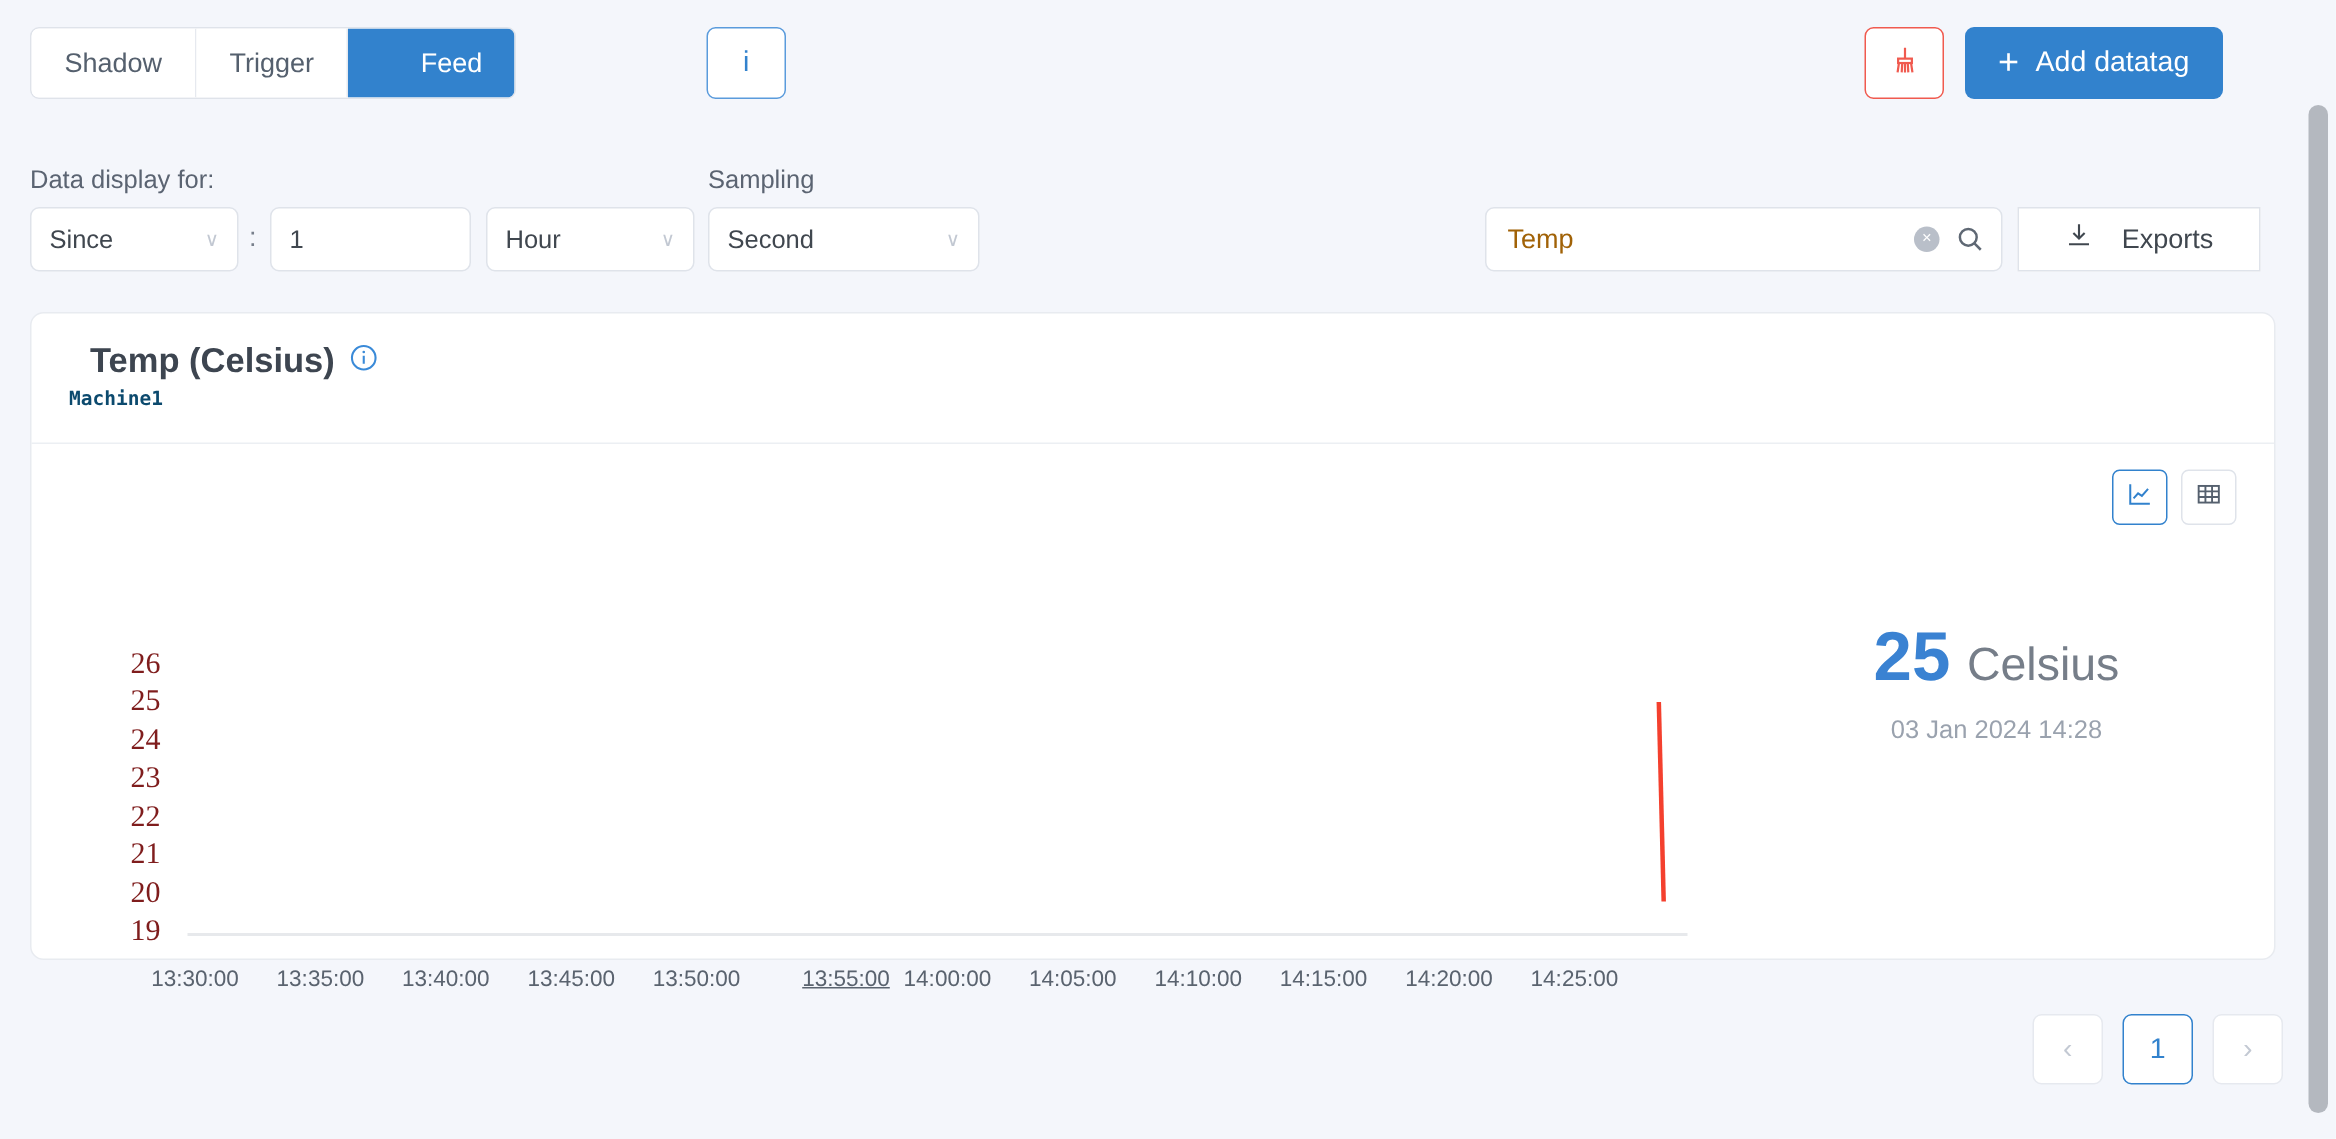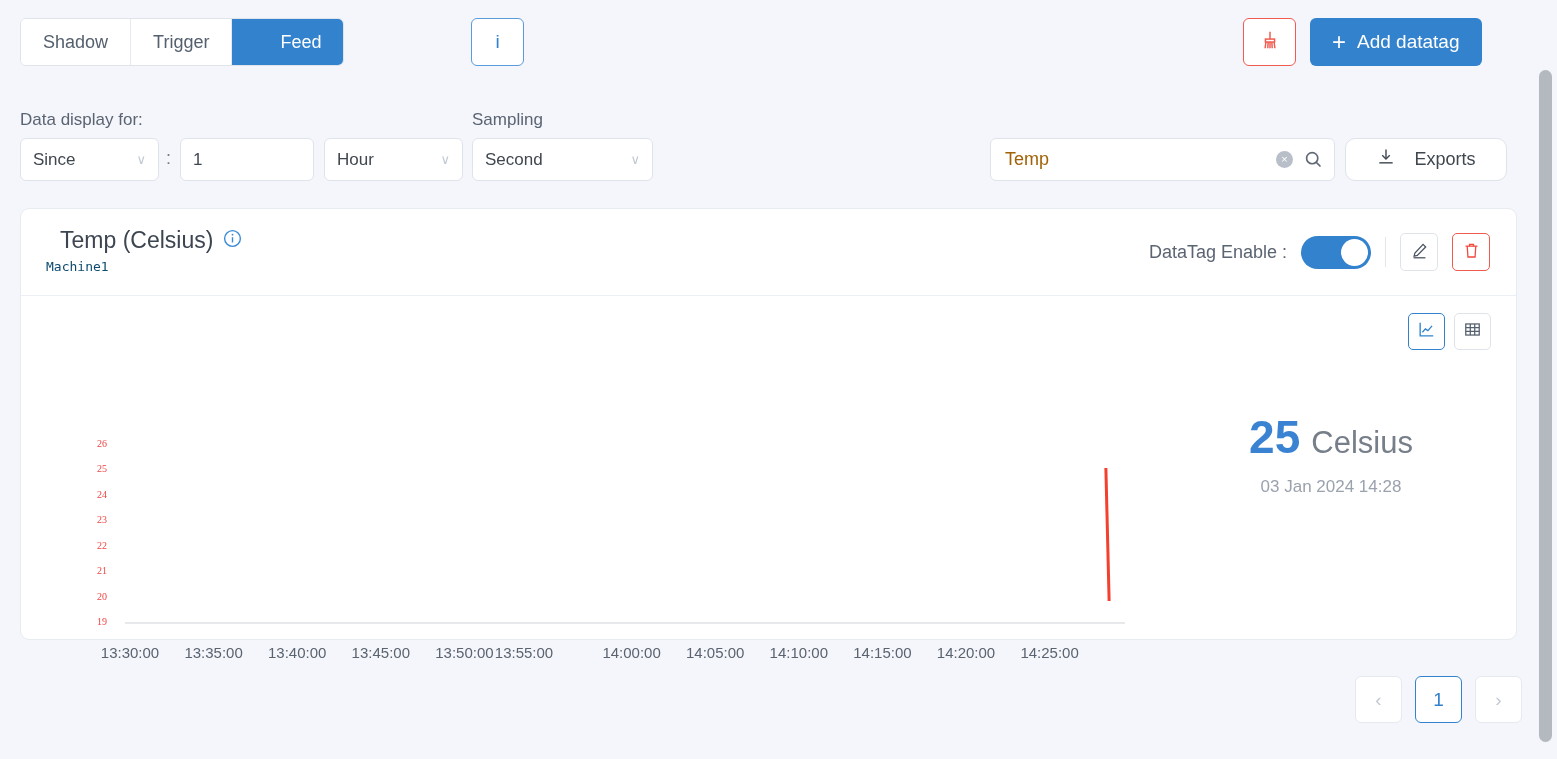--- a/index.html
+++ b/index.html
@@ -98,35 +98,36 @@
   #clear-x {
     width: 17px; height: 17px; border-radius: 50%;
     background: #b9bfc9; color: #ffffff;
     font-size: 11px; line-height: 17px; text-align: center;
     cursor: pointer; margin-right: 10px;
   }
   #search-icon { color: #5f6874; cursor: pointer; display:flex; }
 
   #exports-btn {
     position: absolute; left: 1345px; top: 138px; width: 162px; height: 43px;
-    border: 1px solid #dfe3ea; border-radius: 10px; background: #ffffff;
+    border: 1px solid #dfe3ea; border-radius: 0; background: #ffffff;
     display: flex; align-items: center; justify-content: center; gap: 18px;
     font-size: 18px; color: #40474f; cursor: pointer;
   }
 
   
   #card {
     position: absolute; left: 20px; top: 208px;
     width: 1497px; height: 432px;
     background: #ffffff; border: 1px solid #e8ebf0;
     border-radius: 9px;
   }
   #card-header {
     position: relative; height: 87px;
     border-bottom: 1px solid #eceff3;
+    font-weight: bold;
   }
   #tag-title {
     position: absolute; left: 39px; top: 18px;
     display: flex; align-items: center; gap: 9px;
   }
   #tag-title .tname { font-size: 23px; color: #3d4550; }
   #tag-sub {
     position: absolute; left: 25px; top: 50px;
     font-size: 13px; color: #0c4a6e;
     font-family: "DejaVu Sans Mono", monospace;
@@ -165,21 +166,21 @@
     border: 1px solid #dfe3ea; background: #ffffff;
     display: flex; align-items: center; justify-content: center;
     cursor: pointer;
   }
   #viewtoggle .vbtn.active { border-color: #3282cd; }
 
   #plot {
     position: absolute; left: 0; top: 0; width: 1160px; height: 344px;
   }
   .ytick {
-    position: absolute; right: 0; font-size: 10px; color: #ef4444;
+    position: absolute; right: 0; font-size: 20px; color: #7f1d1d;
     font-family: "Liberation Serif", serif;
     text-align: left; transform: translateY(-50%);
   }
   #ylabels { position: absolute; left: 42px; top: 0; width: 44px; height: 344px; }
   #xlabels { position: absolute; left: 60px; top: 348px; width: 1050px; height: 30px; }
   .xtick {
     position: absolute; font-size: 15px; color: #5a636f;
     transform: translateX(-50%); white-space: nowrap;
   }
   #axisline {
@@ -312,44 +313,20 @@
         <span>
           <svg width="21" height="21" viewBox="0 0 24 24" fill="none" stroke="#3a8ad8" stroke-width="1.6">
             <circle cx="12" cy="12" r="9"></circle>
             <path d="M12 10.5v6"></path>
               <circle cx="12" cy="7.6" r="1" fill="#3a8ad8" stroke="none"></circle>
           </svg>
         </span>
       </div>
       <div id="tag-sub">Machine1</div>
 
-      <div id="enable-wrap">
-        <span id="enable-label">DataTag Enable :</span>
-        <div id="toggle">
-          <div class="knob"></div>
-        </div>
-        <div class="vdiv"></div>
-        <div class="iconbtn">
-          <span>
-            <svg width="19" height="19" viewBox="0 0 24 24" fill="none" stroke="#4a5260" stroke-width="1.6">
-              <path d="M16.5 4.2 L19.8 7.5 L9.2 18.1 L5.2 19.1 L6.2 15.1 Z"></path>
-              <path d="M4.5 21.2 H19.5"></path>
-            </svg>
-          </span>
-        </div>
-        <div class="iconbtn danger">
-          <span>
-            <svg width="19" height="19" viewBox="0 0 24 24" fill="none" stroke="#f0483a" stroke-width="1.6">
-              <path d="M4.5 6.5h15"></path>
-                <path d="M9.5 6.5V4.3h5v2.2"></path>
-              <path d="M6.6 6.5 L7.5 20.2 H16.5 L17.4 6.5"></path>
-            </svg>
-          </span>
-        </div>
-      </div>
     </div>
 
     <div id="chart-area">
 
       <div id="viewtoggle">
         <div class="vbtn active">
           <span>
             <svg width="19" height="19" viewBox="0 0 24 24" fill="none" stroke="#3282cd" stroke-width="1.7">
               <path d="M4 3.5V20h16.5"></path>
               <path d="M6.8 15.5 L10.6 11.2 L13.8 13.4 L19 7.4"></path>
@@ -378,21 +355,21 @@
             <div class="ytick" style="top: 325px;">19</div>
           </div>
         <div id="axisline"></div>
         <div id="redline"></div>
         <div id="xlabels">
             <div class="xtick" style="left: 49px;">13:30:00</div>
             <div class="xtick" style="left: 132.6px;">13:35:00</div>
             <div class="xtick" style="left: 216.2px;">13:40:00</div>
             <div class="xtick" style="left: 299.8px;">13:45:00</div>
             <div class="xtick" style="left: 383.4px;">13:50:00</div>
-            <div class="xtick" style="left: 443px;">13:55:00</div>
+            <div class="xtick" style="left: 483px; text-decoration: underline;">13:55:00</div>
             <div class="xtick" style="left: 550.6px;">14:00:00</div>
             <div class="xtick" style="left: 634.2px;">14:05:00</div>
             <div class="xtick" style="left: 717.8px;">14:10:00</div>
             <div class="xtick" style="left: 801.4px;">14:15:00</div>
             <div class="xtick" style="left: 885px;">14:20:00</div>
             <div class="xtick" style="left: 968.6px;">14:25:00</div>
           </div>
       </div>
 
       <div id="readout">

